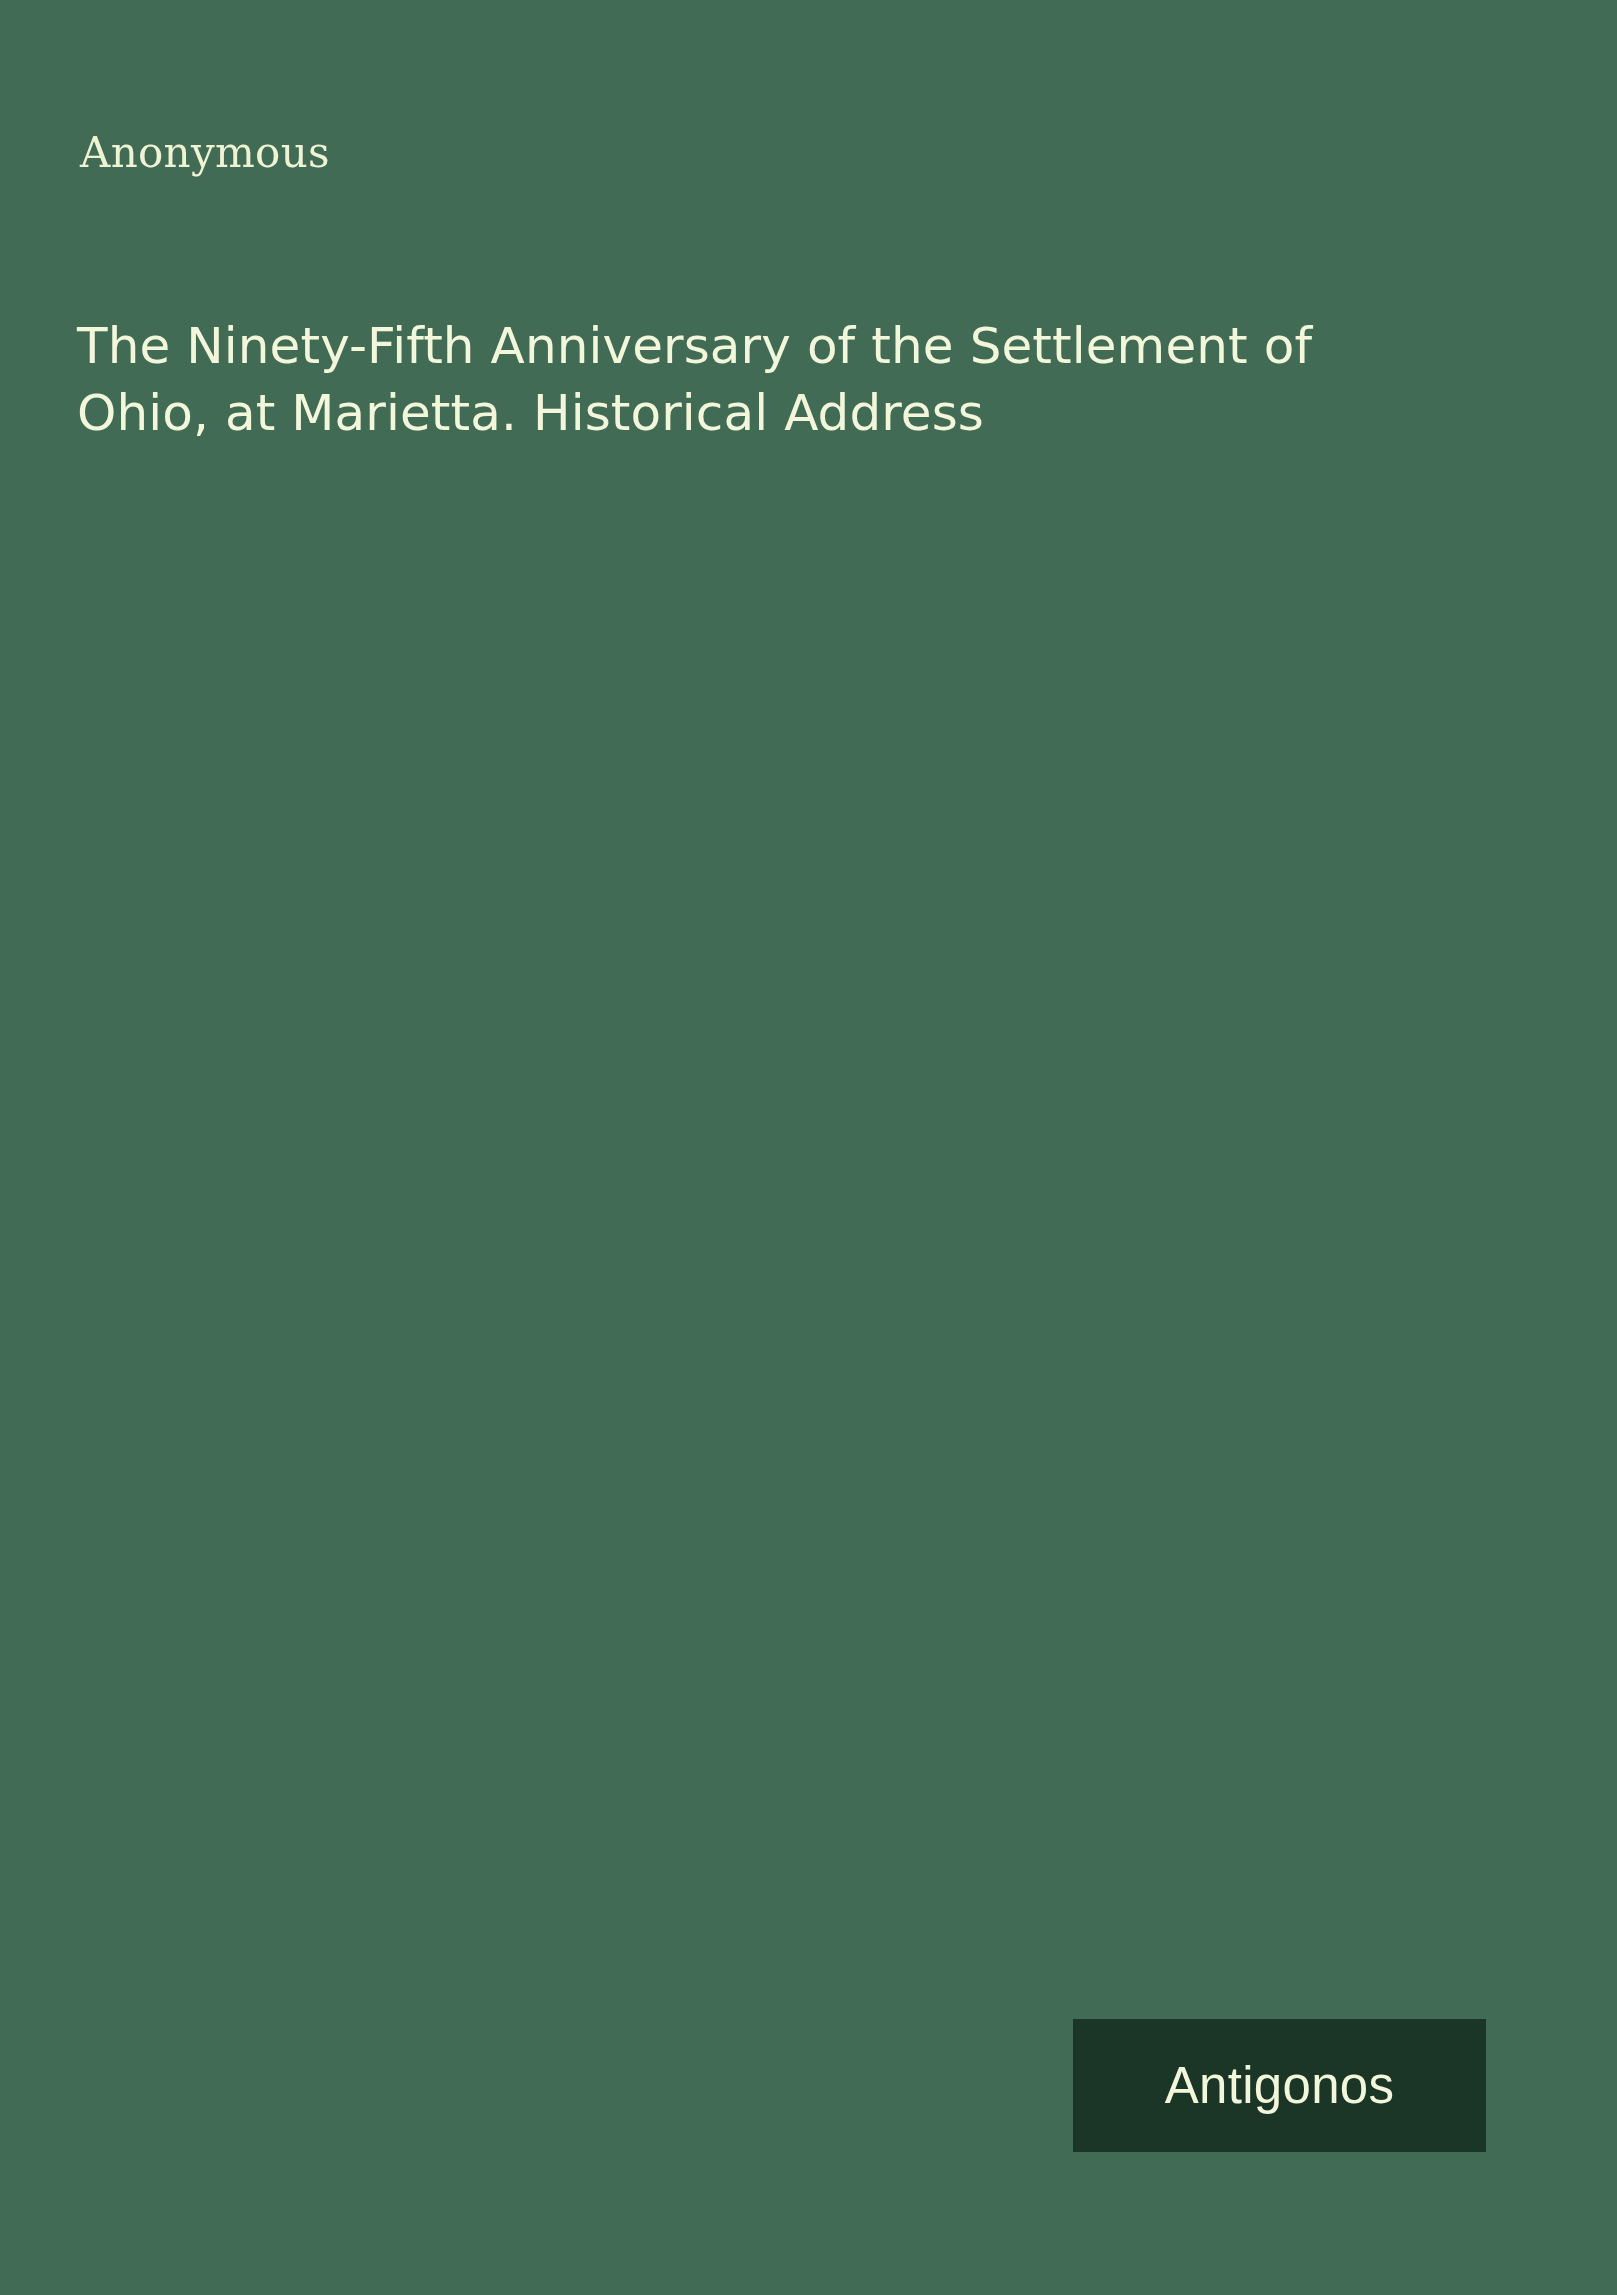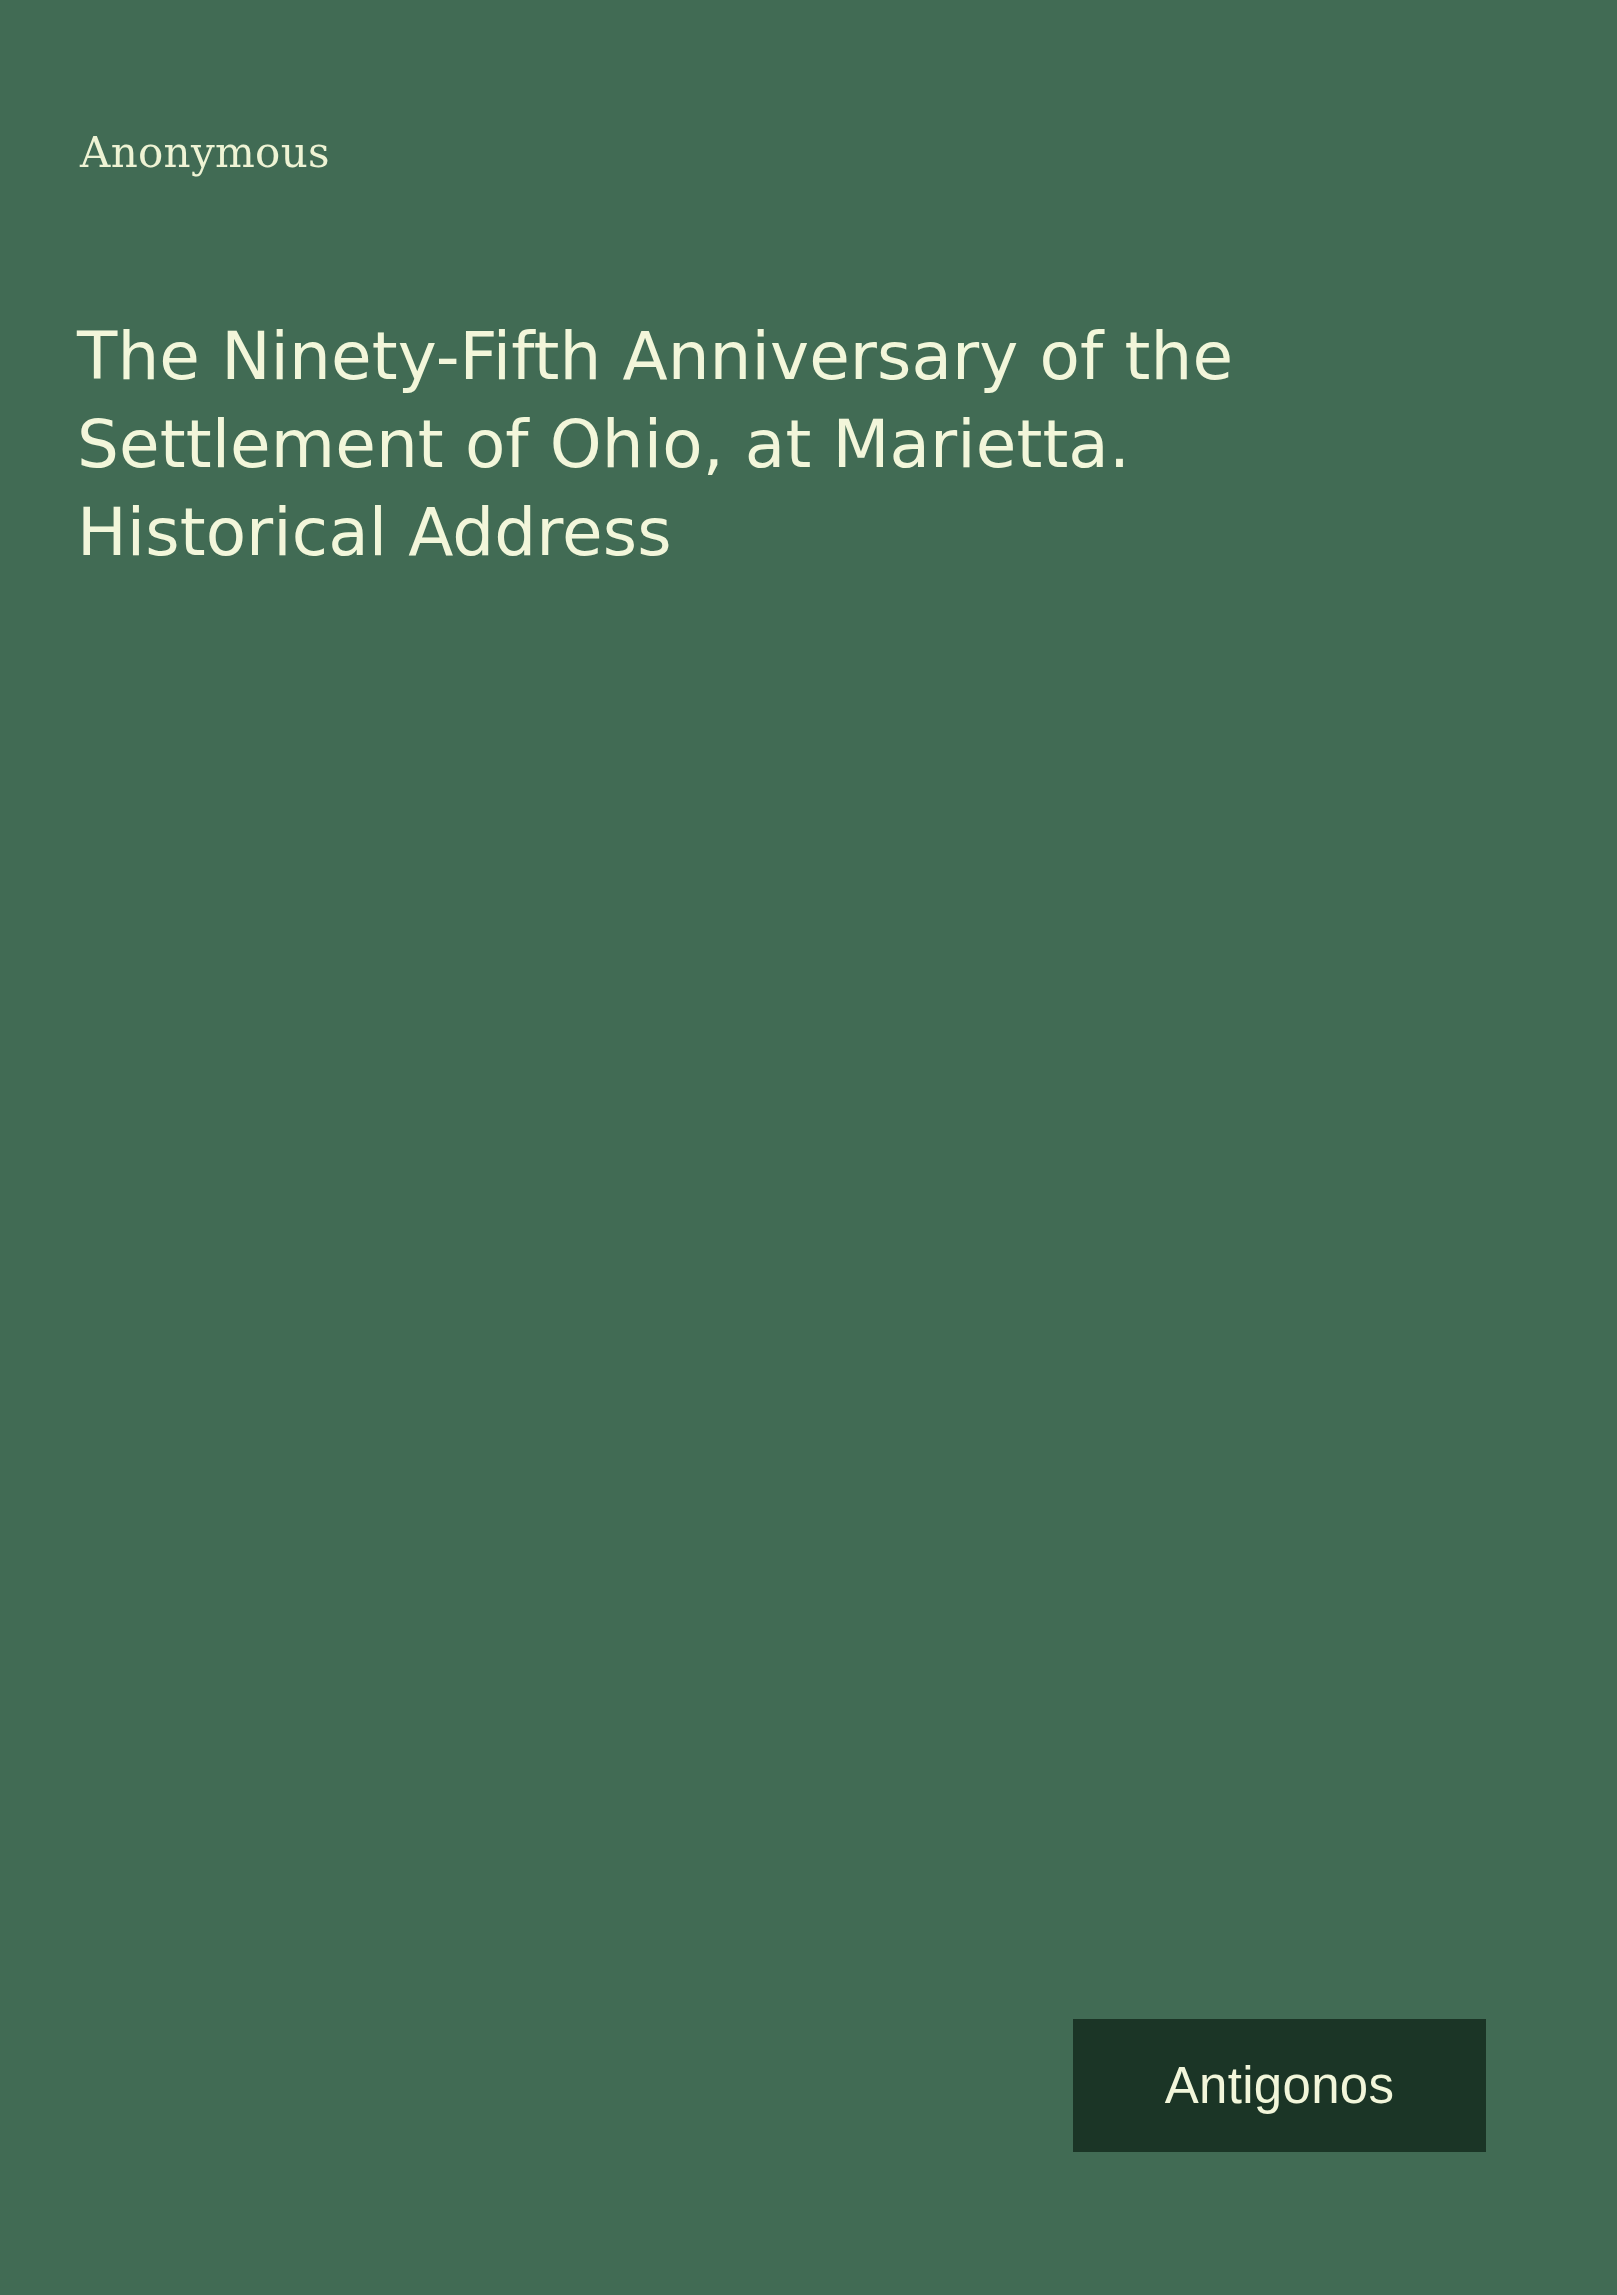--- a/index.html
+++ b/index.html
@@ -30,21 +30,21 @@
     letter-spacing: 0.3px;
     color: #eef3d4;
     line-height: 1.2;
   }
   .title {
     position: absolute;
     left: 77px;
     top: 313px;
     width: 1348px;
     font-family: "DejaVu Sans", sans-serif;
-    font-size: 66px;
+    font-size: 50px;
     font-weight: 400;
     line-height: 1.33;
     color: #f2f6da;
     letter-spacing: 0.1px;
   }
   .publisher-box {
     position: absolute;
     left: 1073px;
     top: 2019px;
     width: 413px;

